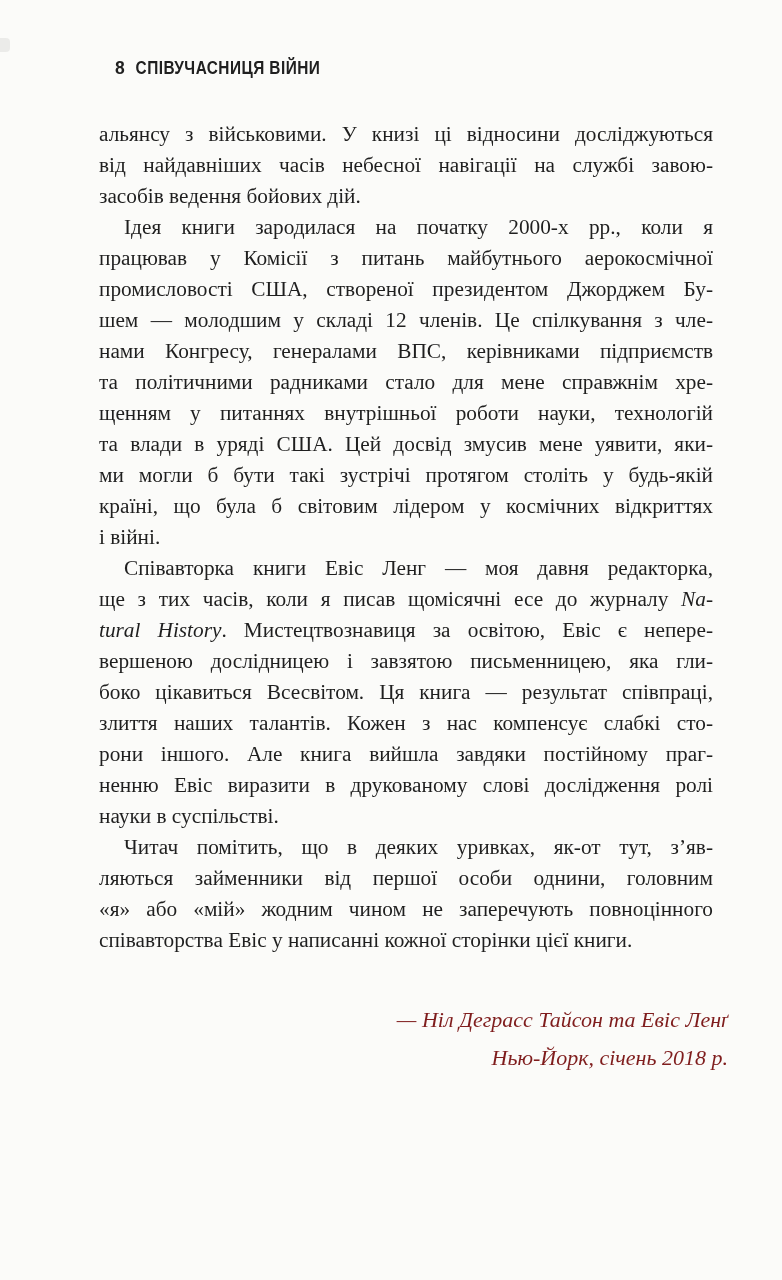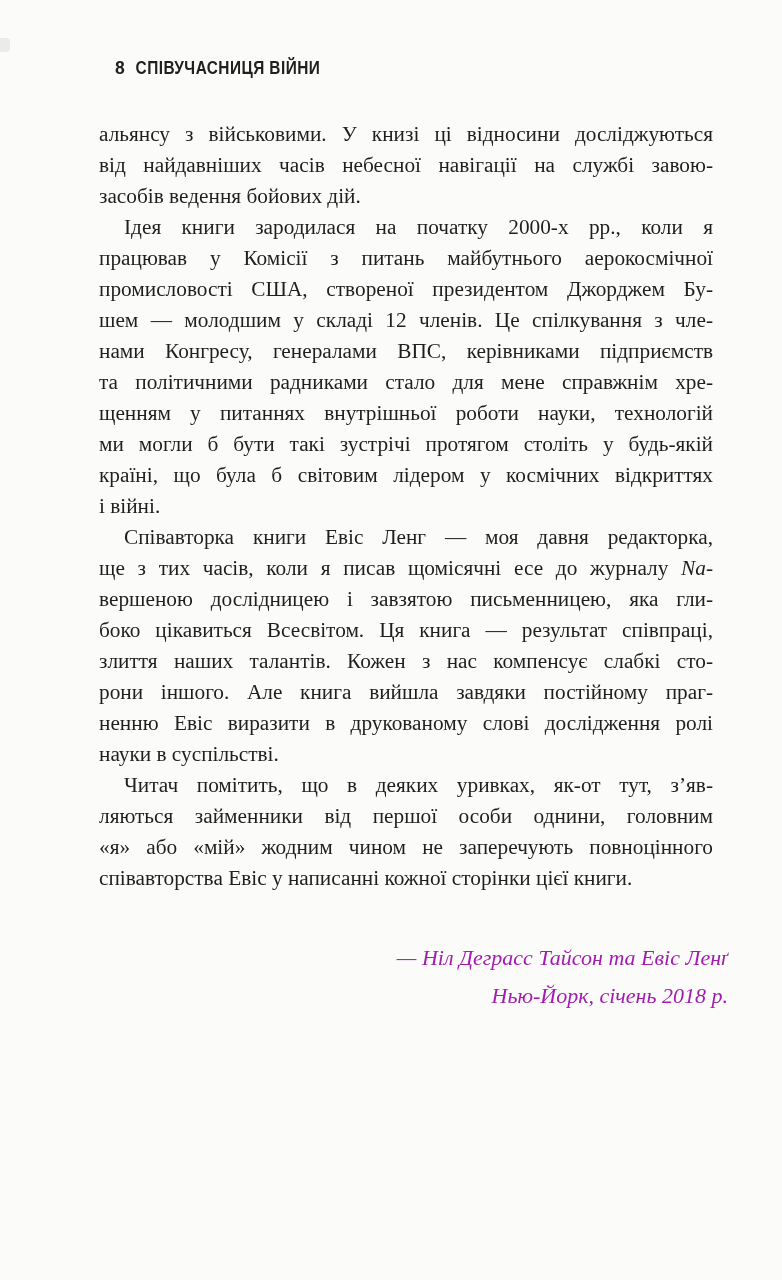--- a/index.html
+++ b/index.html
@@ -77,21 +77,21 @@
     text-indent: 25px;
   }
   .body-text em { }
   .signature {
     margin-top: 45px;
     font-family: "Liberation Serif", serif;
     font-style: italic;
     font-size: 22px;
     line-height: 38px;
     text-align: right;
-    color: #a21caf;
+    color: #7f1d1d;
     padding-right: 0;
     width: 629px; 
   }
 </style>
 </head>
 <body>
 
 <div class="page">
   <div class="scan-artifact"></div>
   <div class="content">
@@ -107,25 +107,27 @@
         <div class="line">альянсу з військовими. У книзі ці відносини досліджуються</div>
         <div class="line">від найдавніших часів небесної навігації на службі завою-</div>
         <div class="line para-end">засобів ведення бойових дій.</div>
         <div class="line indent">Ідея книги зародилася на початку 2000-х рр., коли я</div>
         <div class="line">працював у Комісії з питань майбутнього аерокосмічної</div>
         <div class="line">промисловості США, створеної президентом Джорджем Бу-</div>
         <div class="line">шем — молодшим у складі 12 членів. Це спілкування з чле-</div>
         <div class="line">нами Конгресу, генералами ВПС, керівниками підприємств</div>
         <div class="line">та політичними радниками стало для мене справжнім хре-</div>
         <div class="line">щенням у питаннях внутрішньої роботи науки, технологій</div>
+        <div class="line">та влади в уряді США. Цей досвід змусив мене уявити, яки-</div>
         <div class="line">ми могли б бути такі зустрічі протягом століть у будь-якій</div>
         <div class="line">країні, що була б світовим лідером у космічних відкриттях</div>
         <div class="line para-end">і війні.</div>
         <div class="line indent">Співавторка книги Евіс Ленг — моя давня редакторка,</div>
         <div class="line">ще з тих часів, коли я писав щомісячні есе до журналу <em>Na-</em></div>
+        <div class="line"><em>tural History</em>. Мистецтвознавиця за освітою, Евіс є непере-</div>
         <div class="line">вершеною дослідницею і завзятою письменницею, яка гли-</div>
         <div class="line">боко цікавиться Всесвітом. Ця книга — результат співпраці,</div>
         <div class="line">злиття наших талантів. Кожен з нас компенсує слабкі сто-</div>
         <div class="line">рони іншого. Але книга вийшла завдяки постійному праг-</div>
         <div class="line">ненню Евіс виразити в друкованому слові дослідження ролі</div>
         <div class="line para-end">науки в суспільстві.</div>
         <div class="line indent">Читач помітить, що в деяких уривках, як-от тут, з’яв-</div>
         <div class="line">ляються займенники від першої особи однини, головним</div>
         <div class="line">«я» або «мій» жодним чином не заперечують повноцінного</div>
         <div class="line para-end">співавторства Евіс у написанні кожної сторінки цієї книги.</div>

